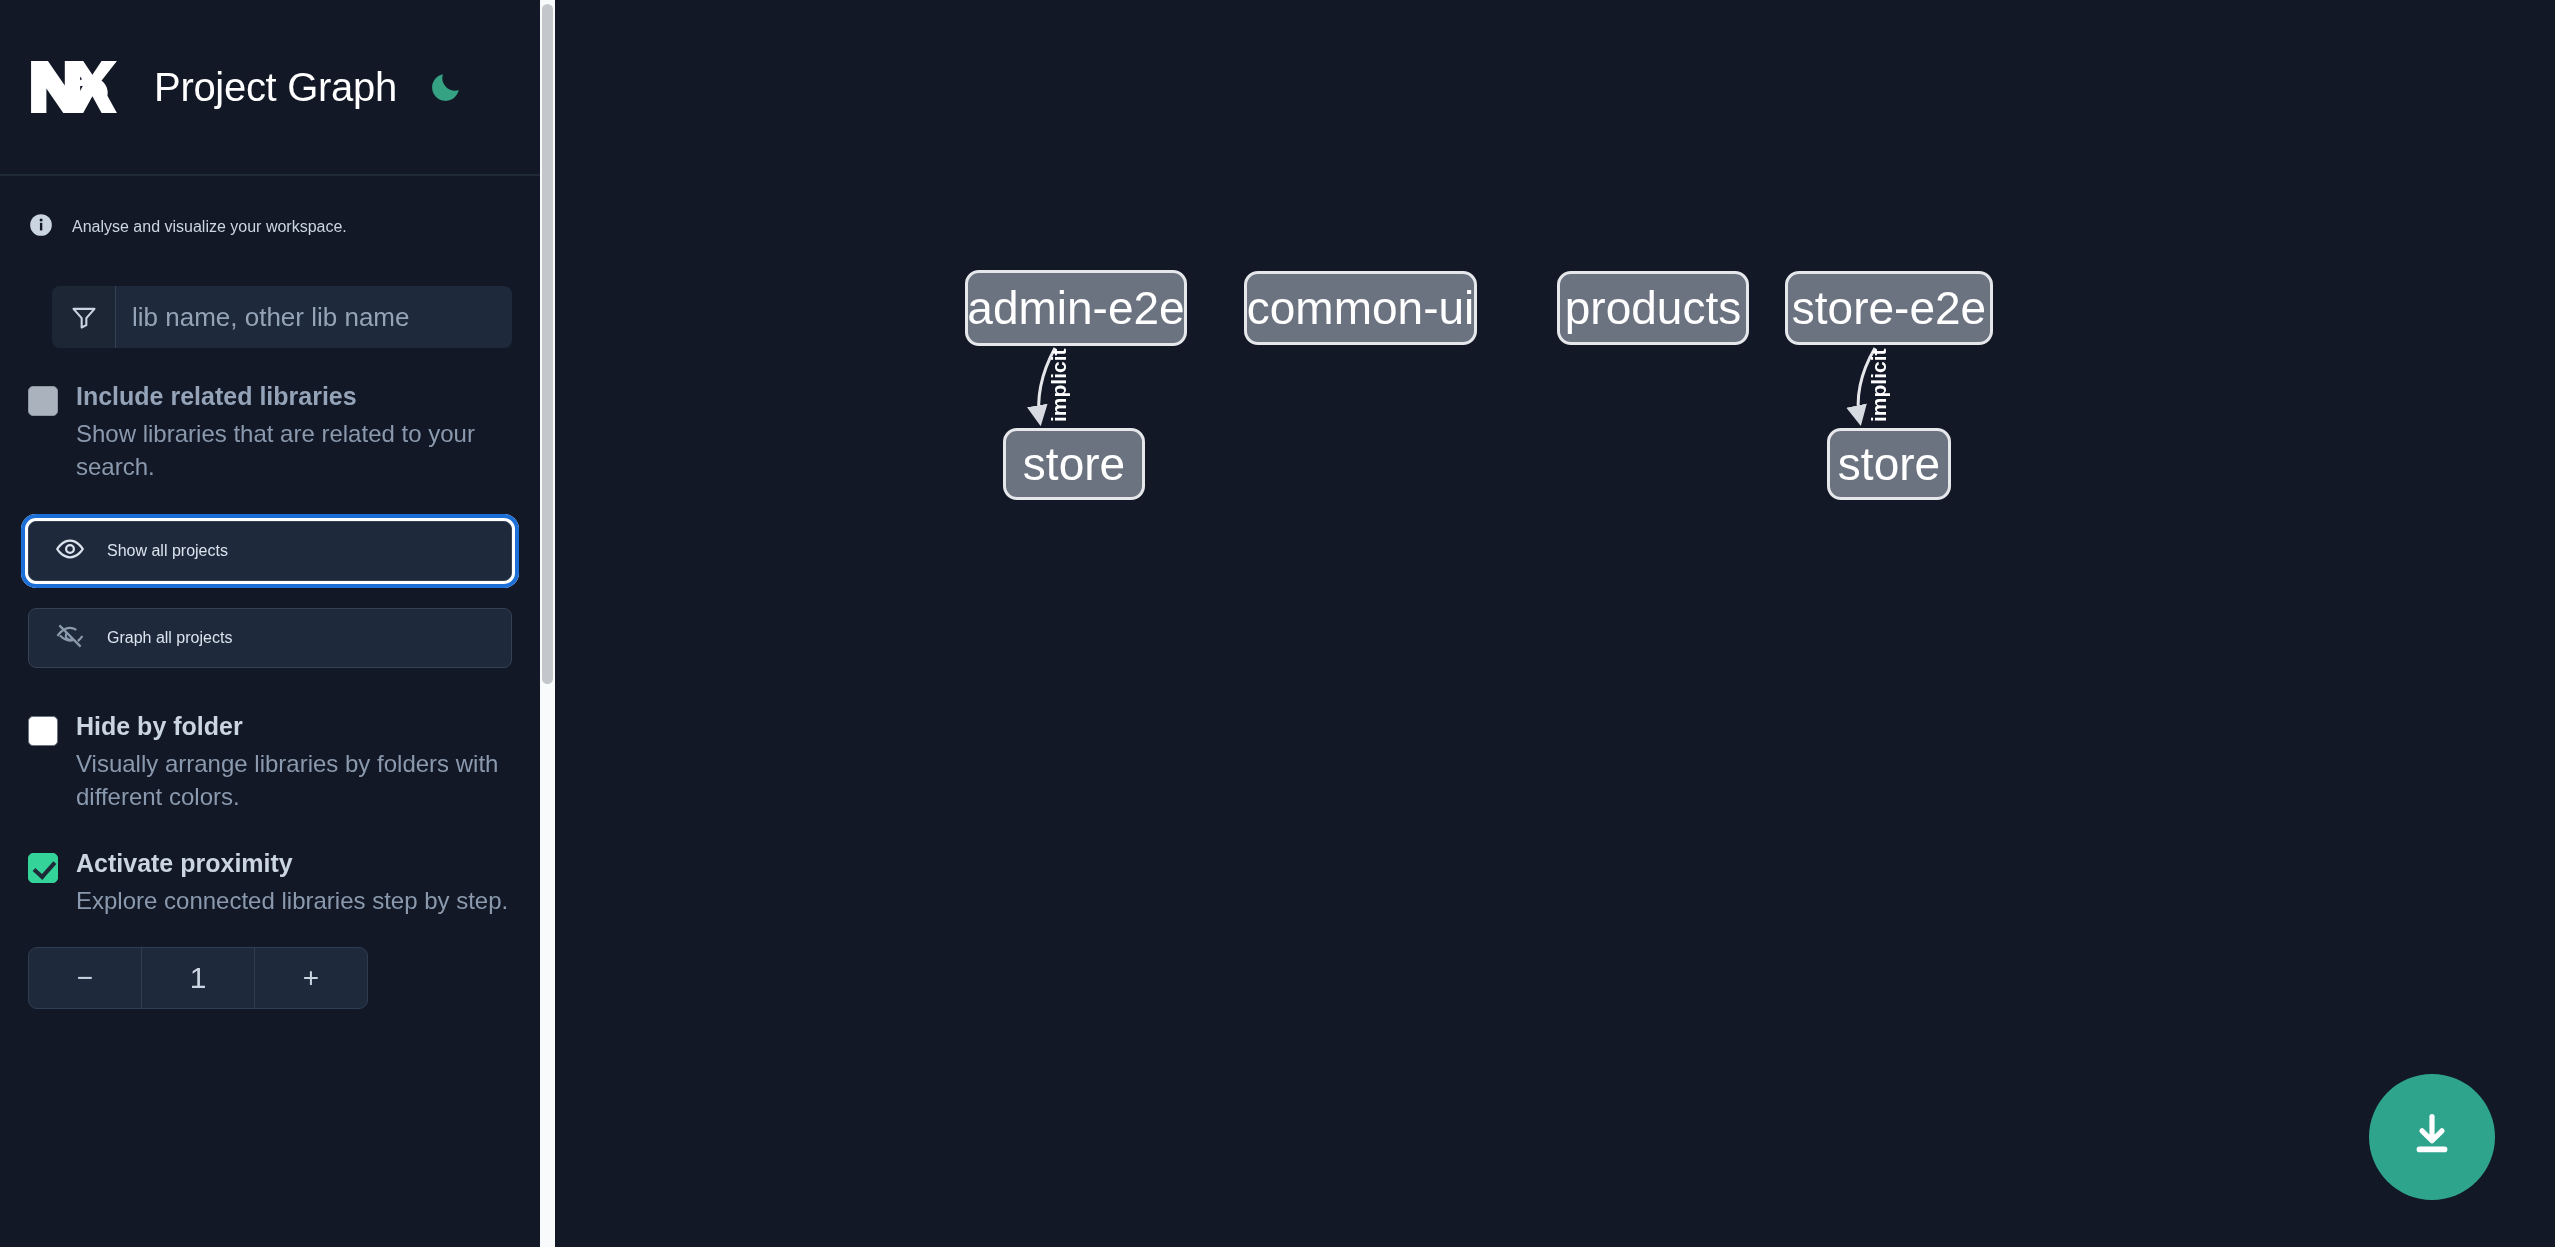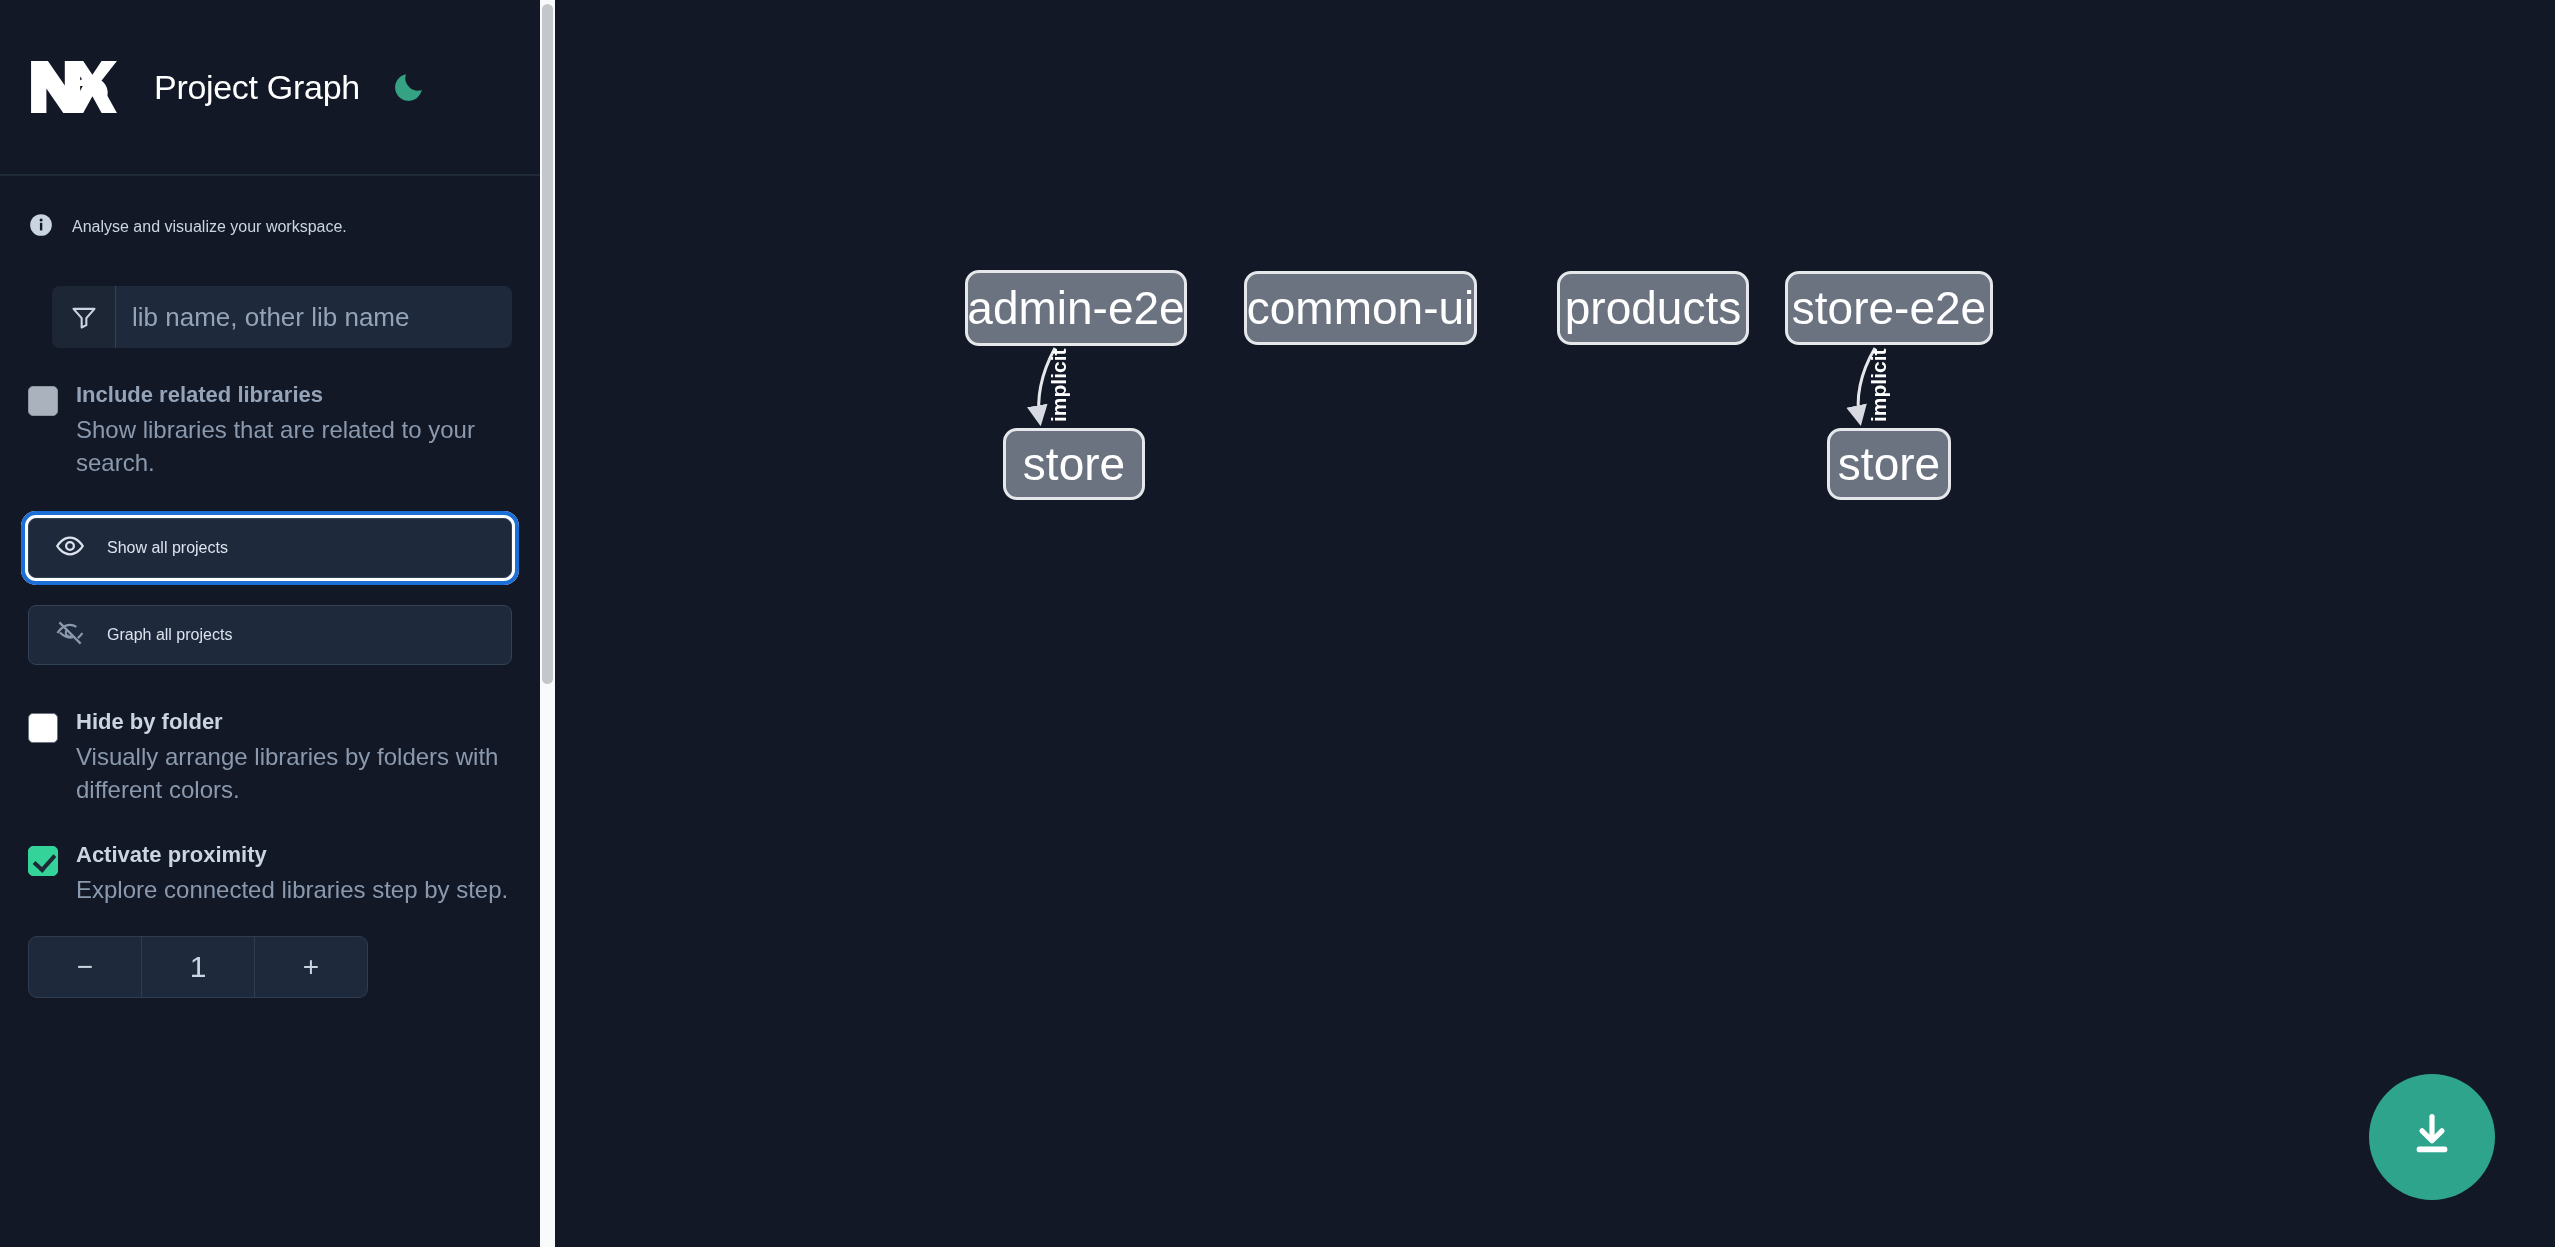--- a/index.html
+++ b/index.html
@@ -24,21 +24,21 @@
   .header {
     height: 176px;
     display: flex;
     align-items: center;
     padding-left: 28px;
     border-bottom: 2px solid #1f2937;
   }
   .nx-logo { width: 92px; height: 62px; flex: 0 0 auto; }
   .app-title {
     color: #ffffff;
-    font-size: 34px;
+    font-size: 40px;
     font-weight: 500;
     margin-left: 34px;
     letter-spacing: -0.3px;
     white-space: nowrap;
   }
   .theme-toggle {
     margin-left: 30px;
     width: 38px; height: 38px;
     display: flex; align-items: center; justify-content: center;
     cursor: pointer;
@@ -76,21 +76,21 @@
     outline: none;
     color: #cbd5e1;
     font-size: 26px;
     font-family: "Liberation Sans", sans-serif;
     padding: 0 16px;
   }
   .filter-input::placeholder { color: #94a3b8; }
 
   .opt-block { padding: 0 28px; margin-top: 34px; display: flex; gap: 18px; }
   .opt-texts { flex: 1; }
-  .opt-title { font-size: 22px; font-weight: bold; color: #cbd5e1; line-height: 1.15; }
+  .opt-title { font-size: 25px; font-weight: bold; color: #cbd5e1; line-height: 1.15; }
   .opt-title.muted { color: #94a3b8; }
   .opt-desc { font-size: 24px; color: #8a99ad; line-height: 1.38; margin-top: 6px; max-width: 440px; }
 
   .cb {
     width: 30px; height: 30px;
     border-radius: 5px;
     flex: 0 0 30px;
     margin-top: 4px;
     cursor: pointer;
     position: relative;

